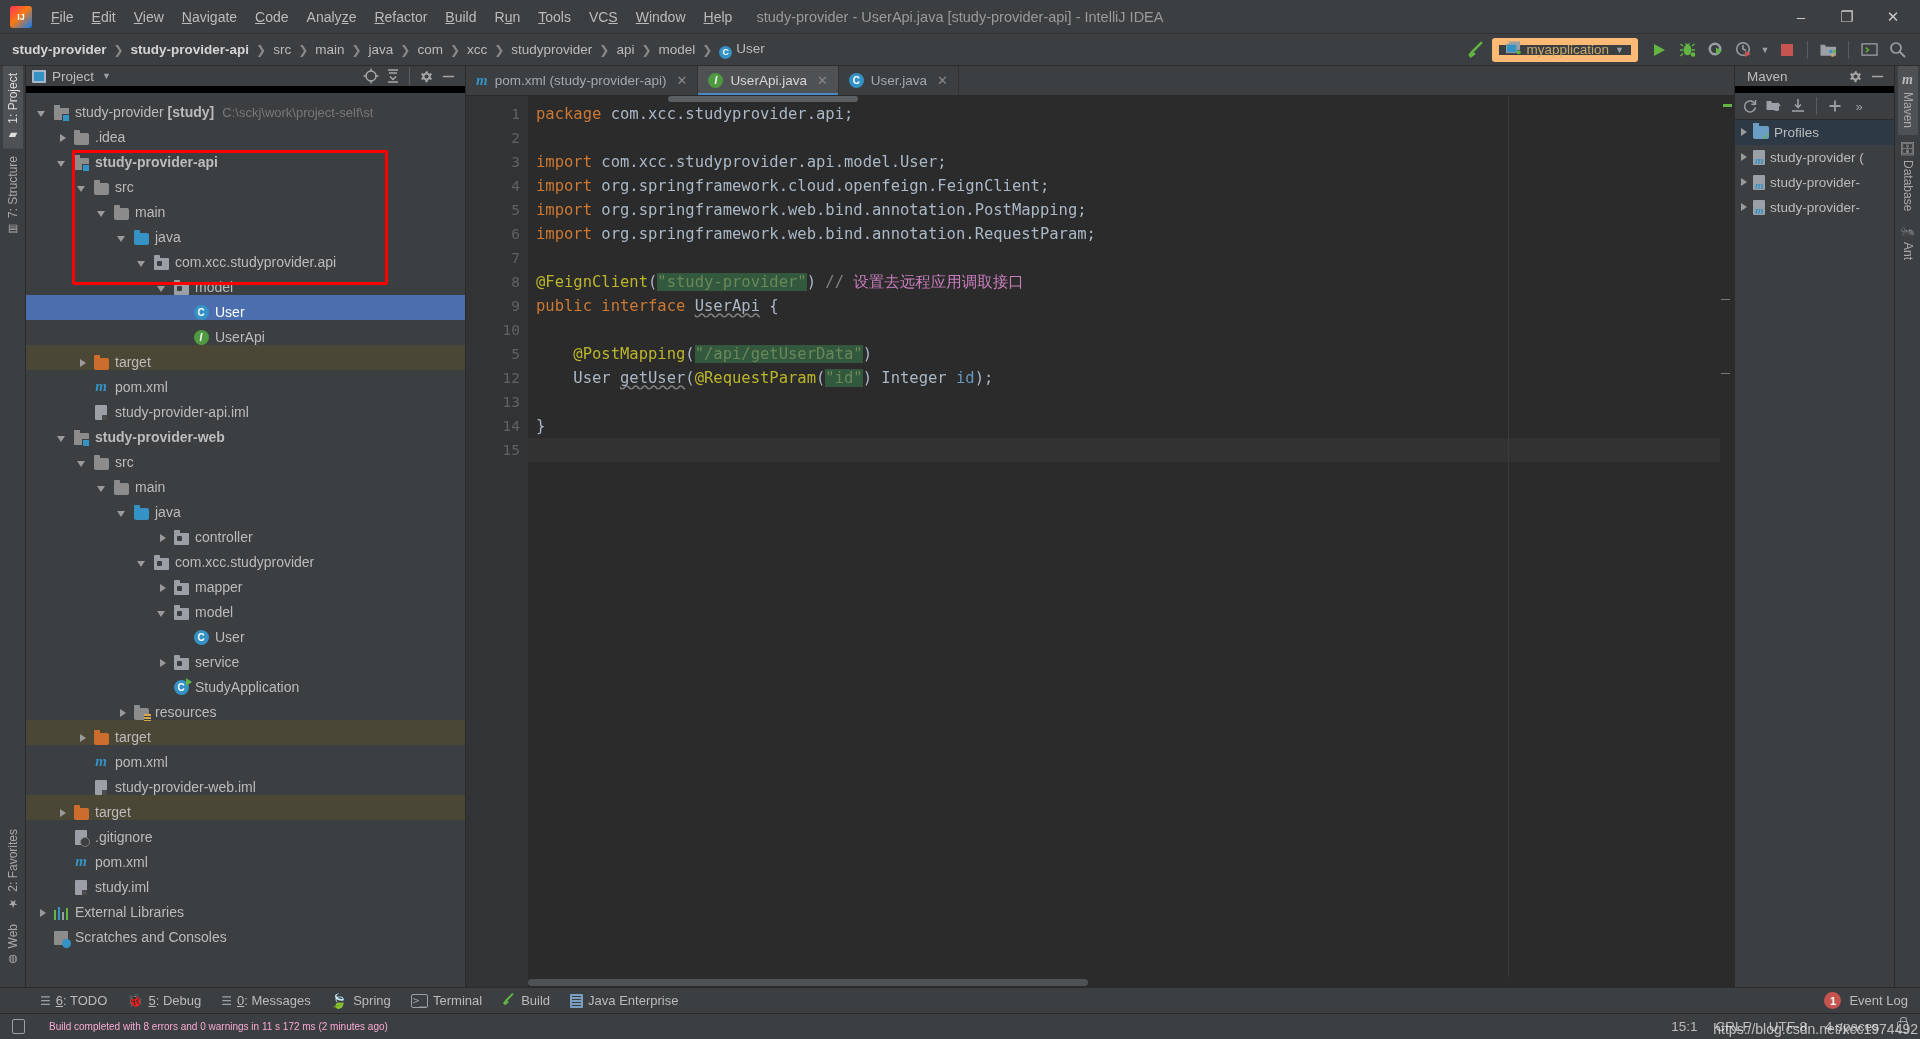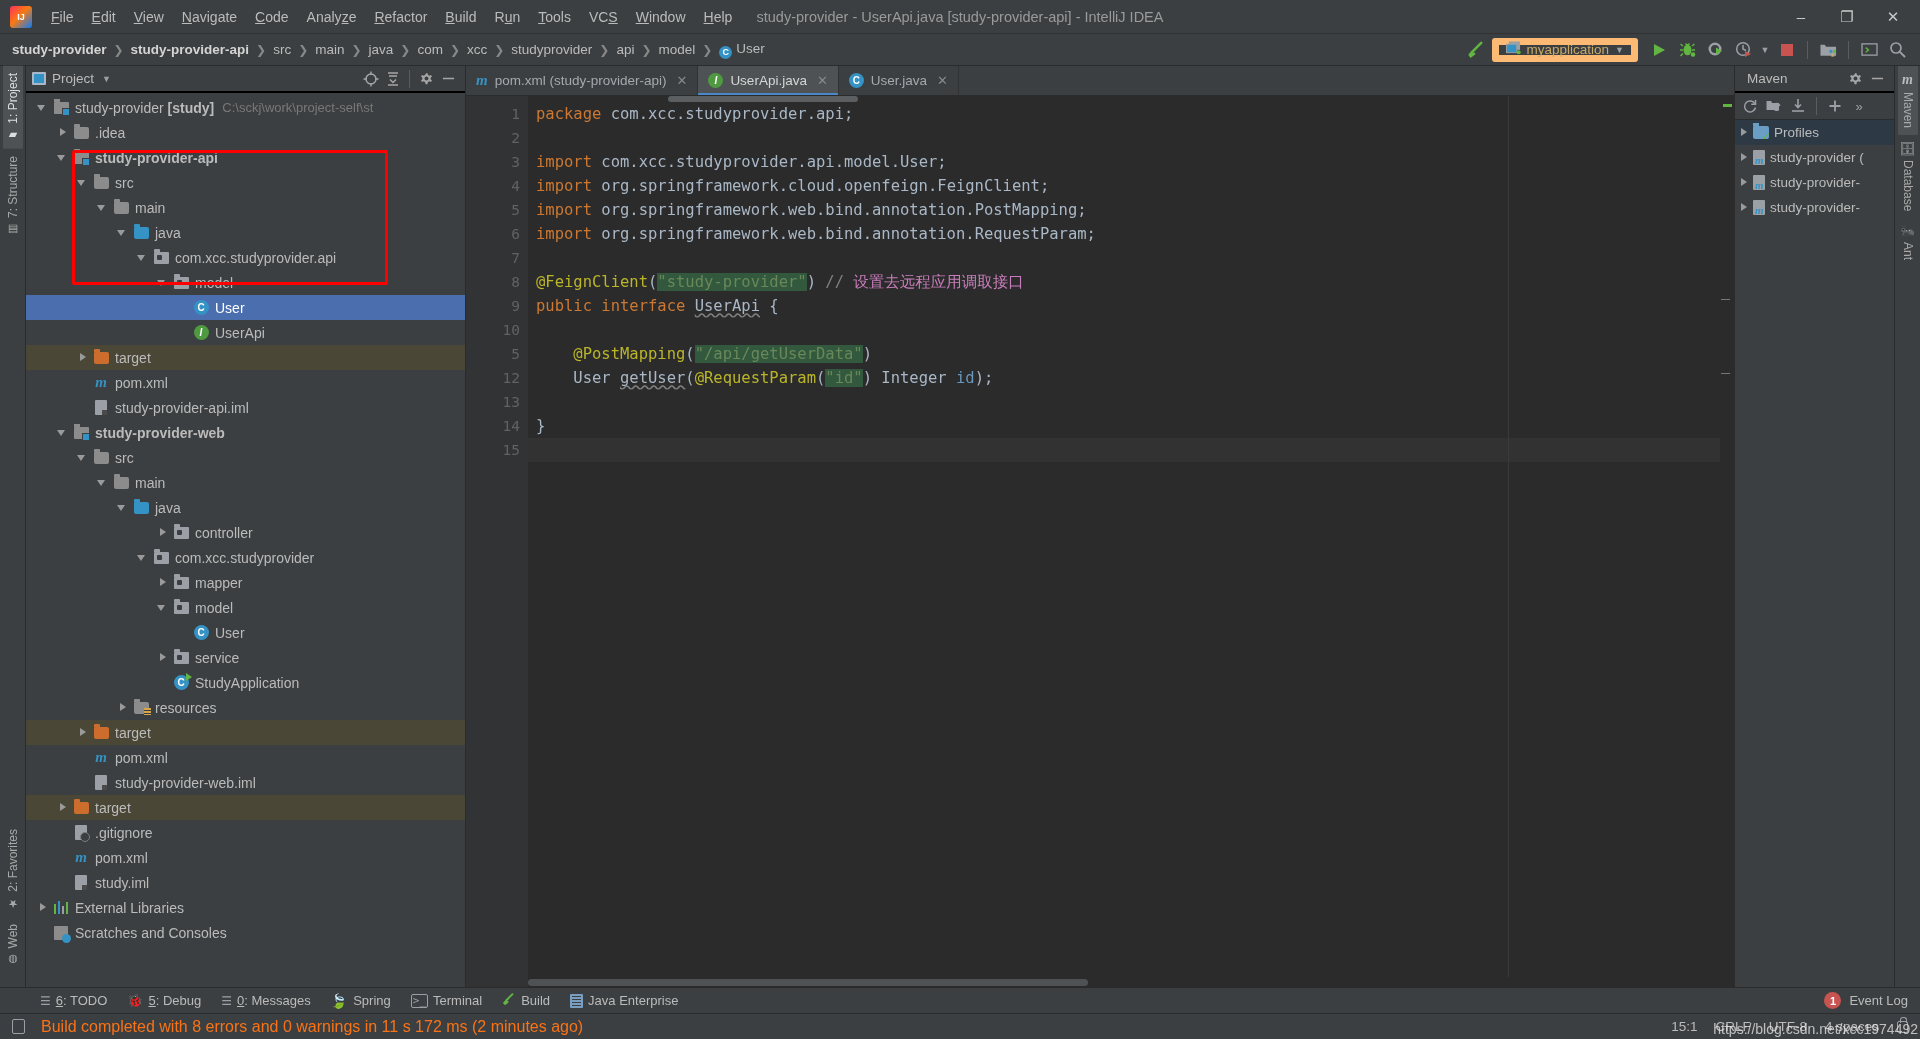--- a/index.html
+++ b/index.html
@@ -121,35 +121,35 @@
 
   
   .projpanel {
     width: 440px; flex: 0 0 440px;
     background: #3c3f41; display: flex; flex-direction: column;
     border-right: 1px solid #2b2b2b; min-height: 0;
   }
   .panel-head {
     height: 27px; flex: 0 0 27px; background: #3c3f41;
     display: flex; align-items: center; padding: 0 6px;
-    border-bottom: 2px solid #000000;
+    border-bottom: 7px solid #000000;
   }
   .panel-title { color: #bbbbbb; font-size: 13.5px; margin-left: 6px; }
   .panel-head .spacer { flex: 1 1 auto; }
   .ph-ico { width: 22px; height: 22px; display:flex; align-items:center; justify-content:center; color:#a6a6a6; }
   .blue-sq {
     width: 14px; height: 13px; background: #3592c4;
     border: 2px solid #a9b7c6; border-radius: 1px;
   }
   .tree {
     flex: 1 1 auto; overflow: hidden; background: #3c3f41;
     padding-top: 2px; position: relative;
   }
   .trow {
-    display: flex; align-items: center; height: 25px;
+    display: flex; align-items: flex-end; height: 25px;
     font-size: 14px; color: #bbbbbb; white-space: nowrap;
     padding-right: 4px; cursor: default;
   }
   .trow.sel { background: #4b6eaf; color: #ffffff; }
   .trow.target-hl { background: #4b4736; }
   .arrow {
     width: 13px; height: 13px; flex: 0 0 13px;
     position: relative; margin-right: 3px;
   }
   .arrow.closed::before {
@@ -315,21 +315,21 @@
   .bb-right { margin-left:auto; display:flex; align-items:center; gap:8px; padding-right:12px; }
   .badge {
     width:17px;height:17px;border-radius:50%;background:#c75450;color:#fff;
     font-size:11px;display:flex;align-items:center;justify-content:center;font-weight:bold;
   }
   .statusbar {
     height: 26px; flex: 0 0 26px; background:#3c3f41;
     display:flex; align-items:center; border-top:1px solid #2b2b2b;
     padding: 0 12px; position:relative;
   }
-  .status-text { color:#f97316; font-size:16px; margin-left:16px; }
+  .status-text { color:#f9a8d4; font-size:10px; margin-left:24px; }
   .status-right { margin-left:auto; display:flex; align-items:center; gap:18px; color:#bbbbbb; font-size:13.5px; }
   .watermark {
     position:absolute; right:2px; bottom:2px;
     color:rgba(240,240,240,0.72); font-size:14px; white-space:nowrap;
     pointer-events:none; z-index: 40;
   }
   .sb-ico { width:13px;height:15px;border:1.5px solid #9aa0a6;border-radius:2px; }
   .lock-ico { width:11px;height:12px;border:1.5px solid #9aa0a6;border-radius:2px;position:relative; }
   .lock-ico::before{content:"";position:absolute;left:2px;top:-5px;width:5px;height:5px;
     border:1.5px solid #9aa0a6;border-bottom:none;border-radius:3px 3px 0 0;}

